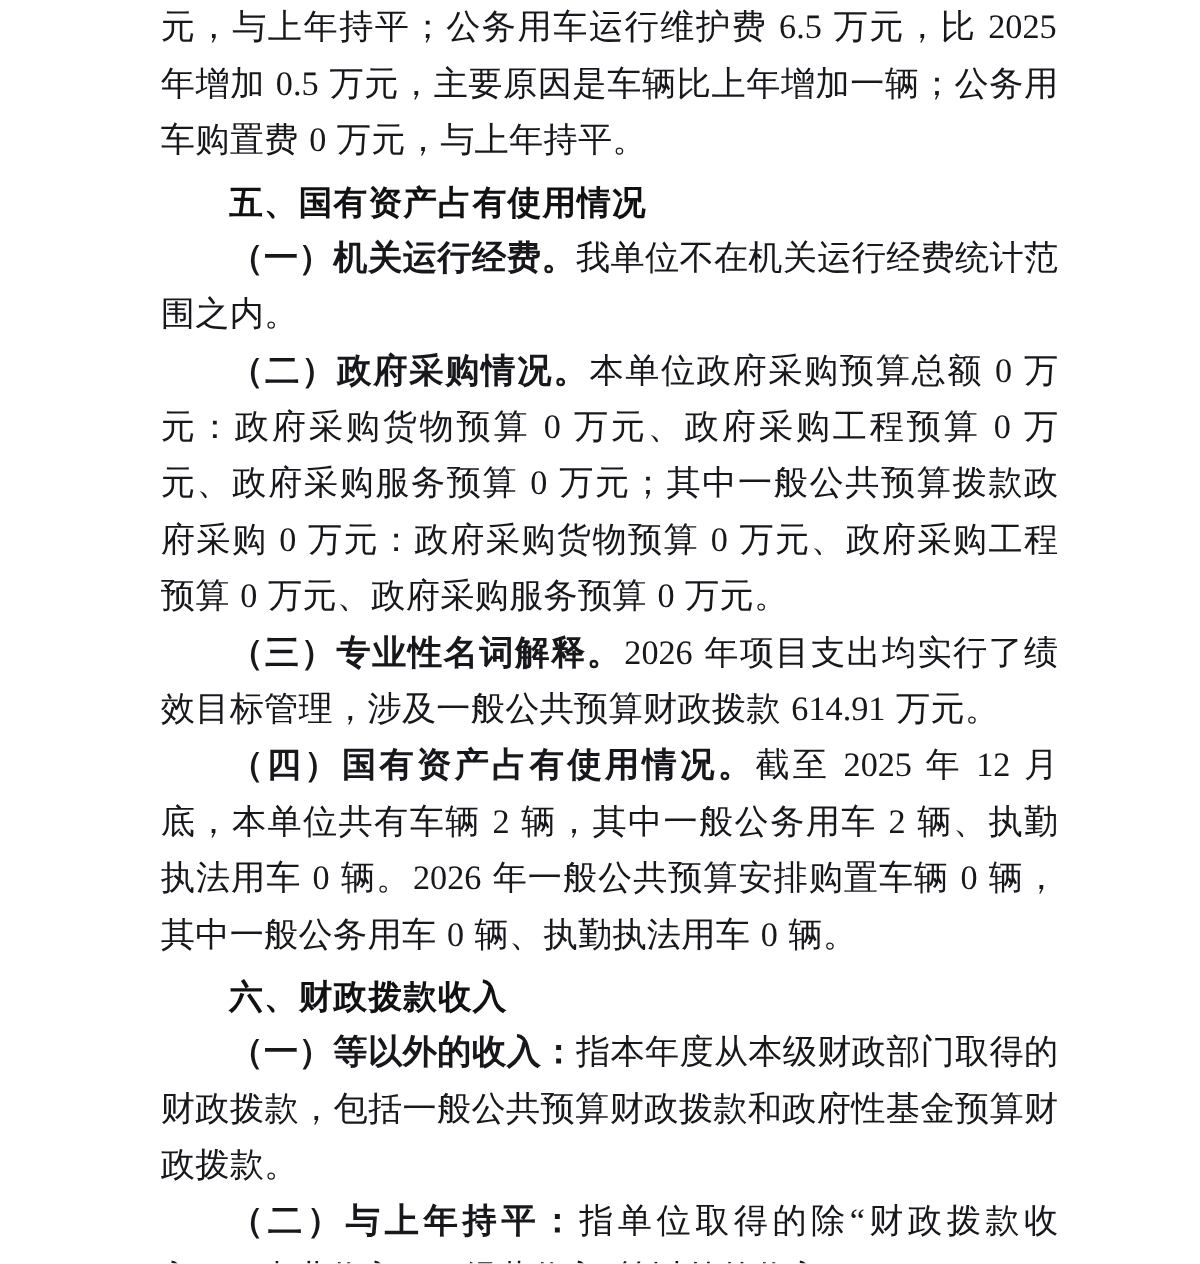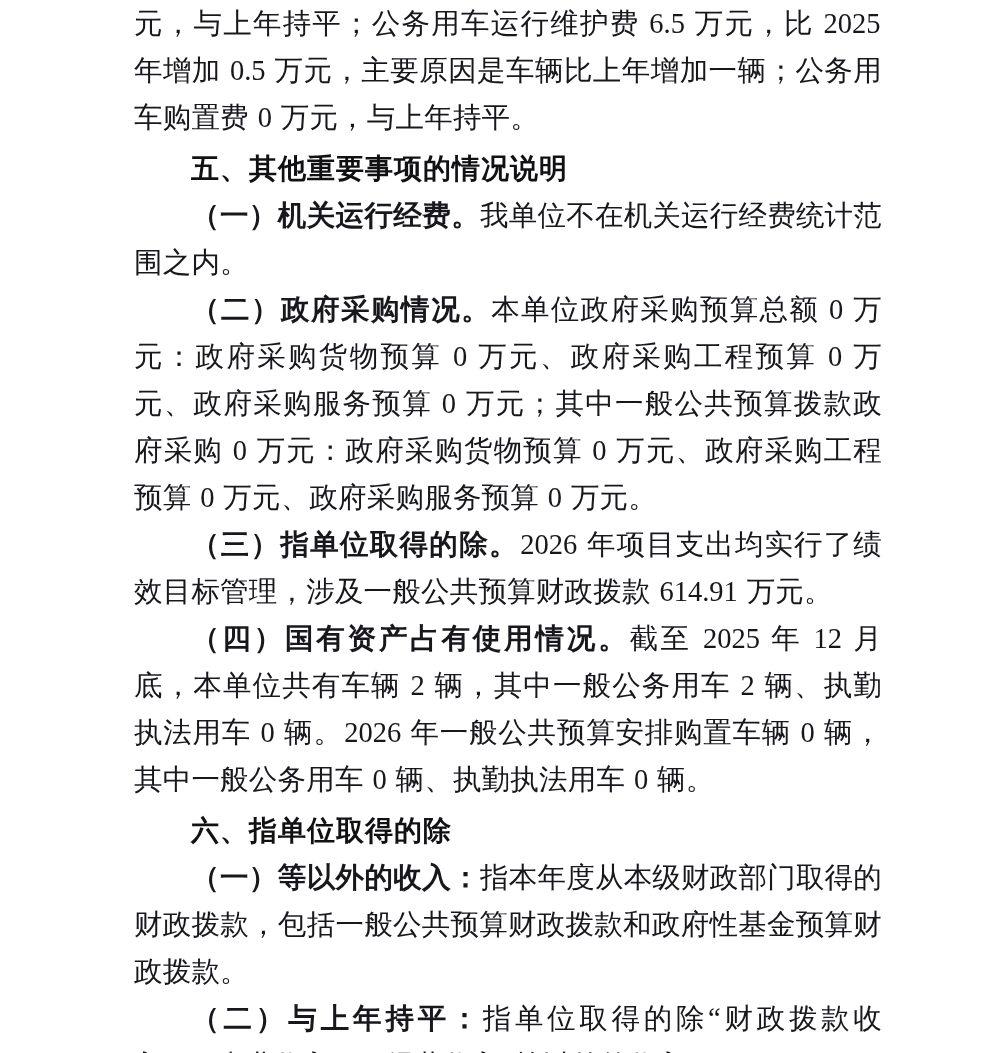--- a/index.html
+++ b/index.html
@@ -93,32 +93,32 @@
 <body>
 
 <div id="page">
 
   <div id="doc-body">
 
     <p class="para body cont">元，与上年持平；公务用车运行维护费 <span class="num">6.5</span> 万元，比 <span class="num">2025</span> 年增加 <span class="num">0.5</span> 万元，主要原因是车辆比上年增加一辆；公务用车购置费 <span class="num">0</span> 万元，与上年持平。</p>
 
     <div class="gap-sm"></div>
 
-    <h2 class="heading">五、其他重要事项的情况说明</h2>
+    <h2 class="heading">五、国有资产占有使用情况</h2>
 
     <p class="para body indent"><span class="label">（一）机关运行经费。</span><span>我单位不在机关运行经费统计范围之内。</span></p>
 
     <p class="para body indent"><span class="label">（二）政府采购情况。</span><span>本单位政府采购预算总额 <span class="num">0</span> 万元：政府采购货物预算 <span class="num">0</span> 万元、政府采购工程预算 <span class="num">0</span> 万元、政府采购服务预算 <span class="num">0</span> 万元；其中一般公共预算拨款政府采购 <span class="num">0</span> 万元：政府采购货物预算 <span class="num">0</span> 万元、政府采购工程预算 <span class="num">0</span> 万元、政府采购服务预算 <span class="num">0</span> 万元。</span></p>
 
-    <p class="para body indent"><span class="label">（三）指单位取得的除。</span><span><span class="num">2026</span> 年项目支出均实行了绩效目标管理，涉及一般公共预算财政拨款 <span class="num">614.91</span> 万元。</span></p>
+    <p class="para body indent"><span class="label">（三）专业性名词解释。</span><span><span class="num">2026</span> 年项目支出均实行了绩效目标管理，涉及一般公共预算财政拨款 <span class="num">614.91</span> 万元。</span></p>
 
     <p class="para body indent"><span class="label">（四）国有资产占有使用情况。</span><span>截至 <span class="num">2025</span> 年 <span class="num">12</span> 月底，本单位共有车辆 <span class="num">2</span> 辆，其中一般公务用车 <span class="num">2</span> 辆、执勤执法用车 <span class="num">0</span> 辆。<span class="num">2026</span> 年一般公共预算安排购置车辆 <span class="num">0</span> 辆，其中一般公务用车 <span class="num">0</span> 辆、执勤执法用车 <span class="num">0</span> 辆。</span></p>
 
     <div class="gap-sm"></div>
 
-    <h2 class="heading">六、指单位取得的除</h2>
+    <h2 class="heading">六、财政拨款收入</h2>
 
     <p class="para body indent"><span class="label">（一）等以外的收入：</span><span>指本年度从本级财政部门取得的财政拨款，包括一般公共预算财政拨款和政府性基金预算财政拨款。</span></p>
 
     <p class="para body indent"><span class="label">（二）与上年持平：</span><span>指单位取得的除“财政拨款收入”、“事业收入”、“经营收入”等以外的收入。</span></p>
 
   </div>
 </div>
 
 </body></html>

